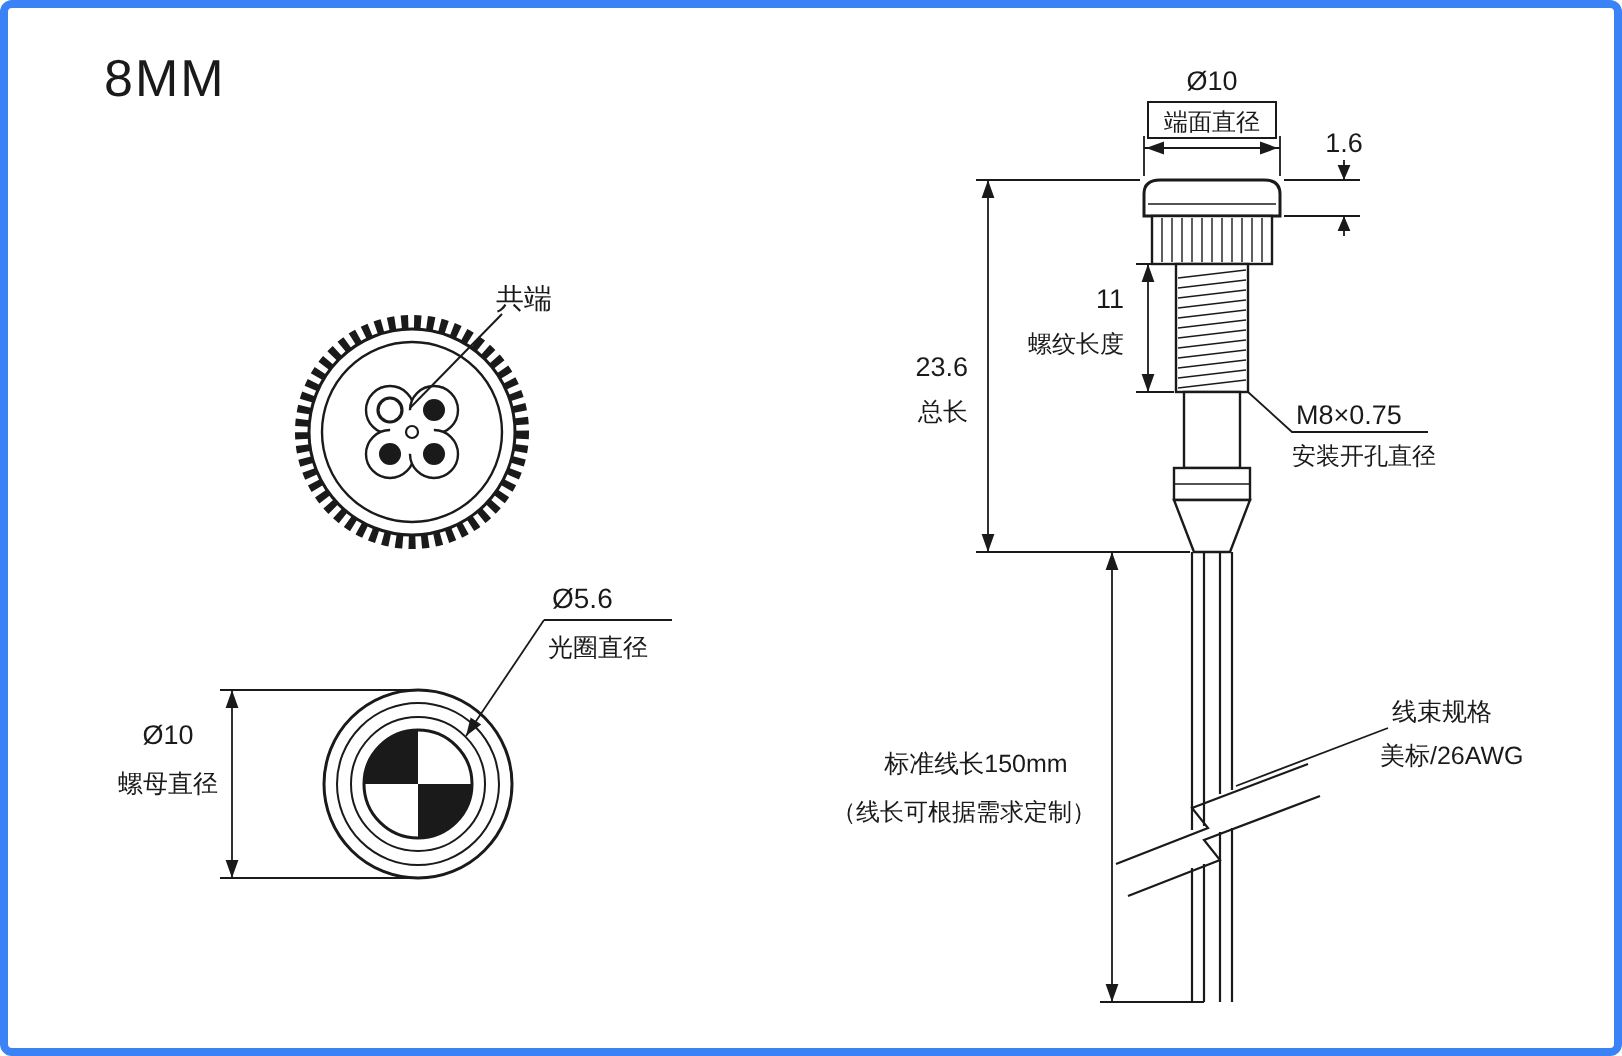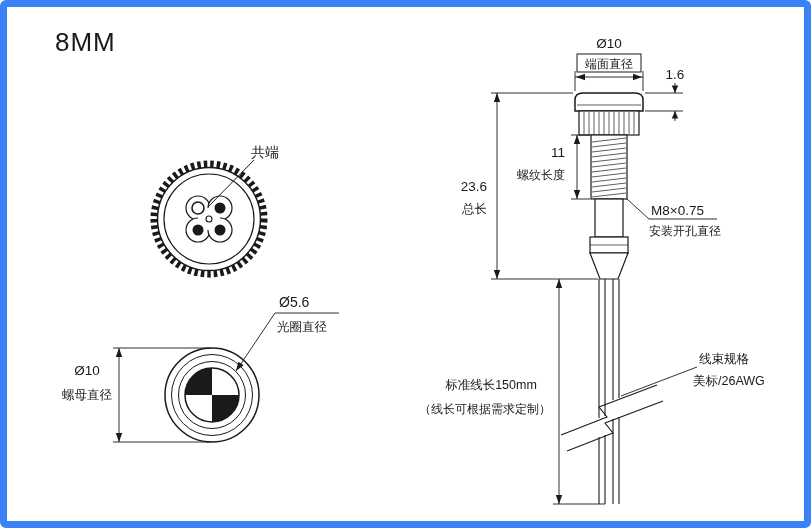--- a/index.html
+++ b/index.html
@@ -1,20 +1,20 @@
 <!DOCTYPE html>
 <html><head>
 <meta charset="utf-8">
 <style>
   html,body{margin:0;padding:0;background:#ffffff;}
   .canvas{
     position:relative;
     width:811px;height:528px;
     background:#ffffff;
-    border:7px solid #3b82f6;
+    border:4px solid #3b82f6;
     border-radius:6px;
     box-sizing:border-box;
     font-family:"Liberation Sans", sans-serif;
     overflow:hidden;
   }
   svg text{
     fill:#1a1a1a;
     font-family:"Liberation Sans", sans-serif;
   }
   .t-title{font-size:26px;font-weight:500;letter-spacing:1px;}

